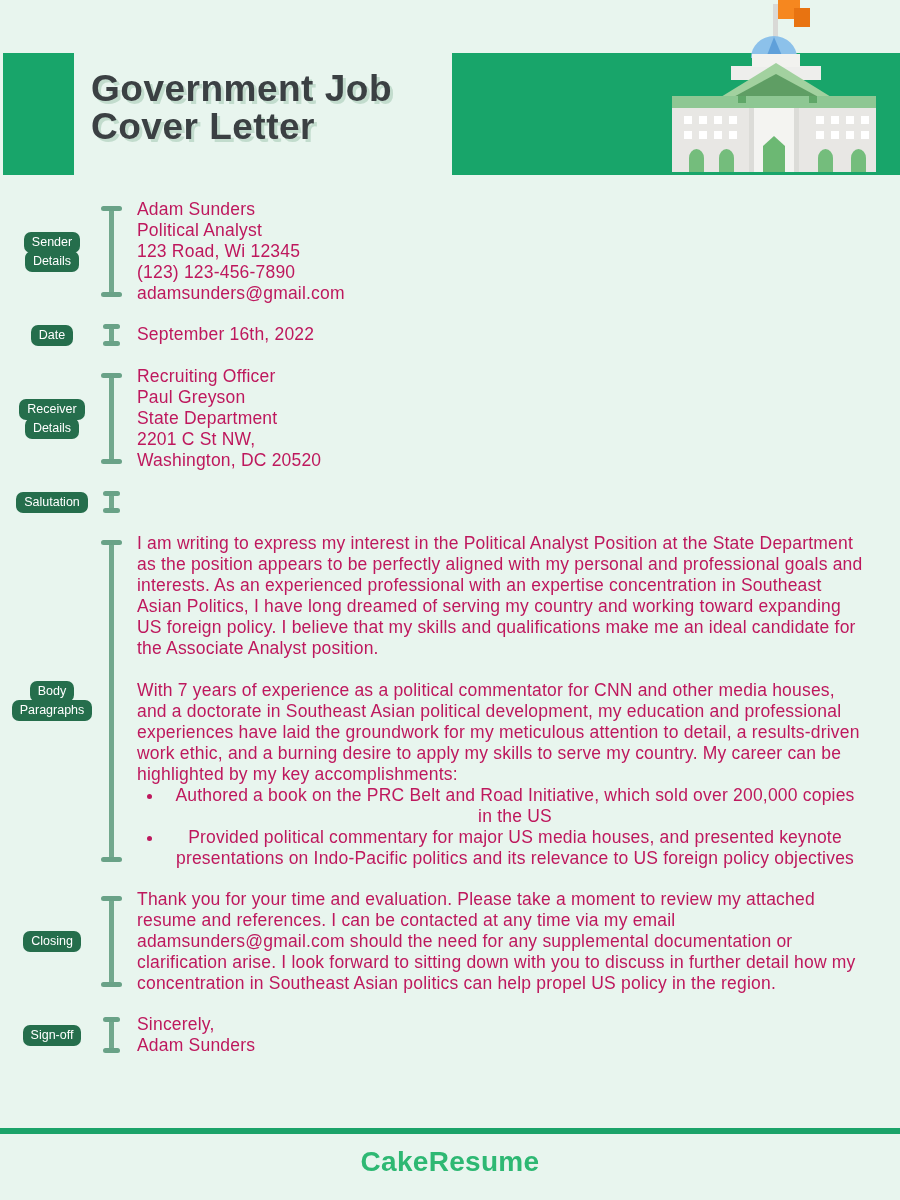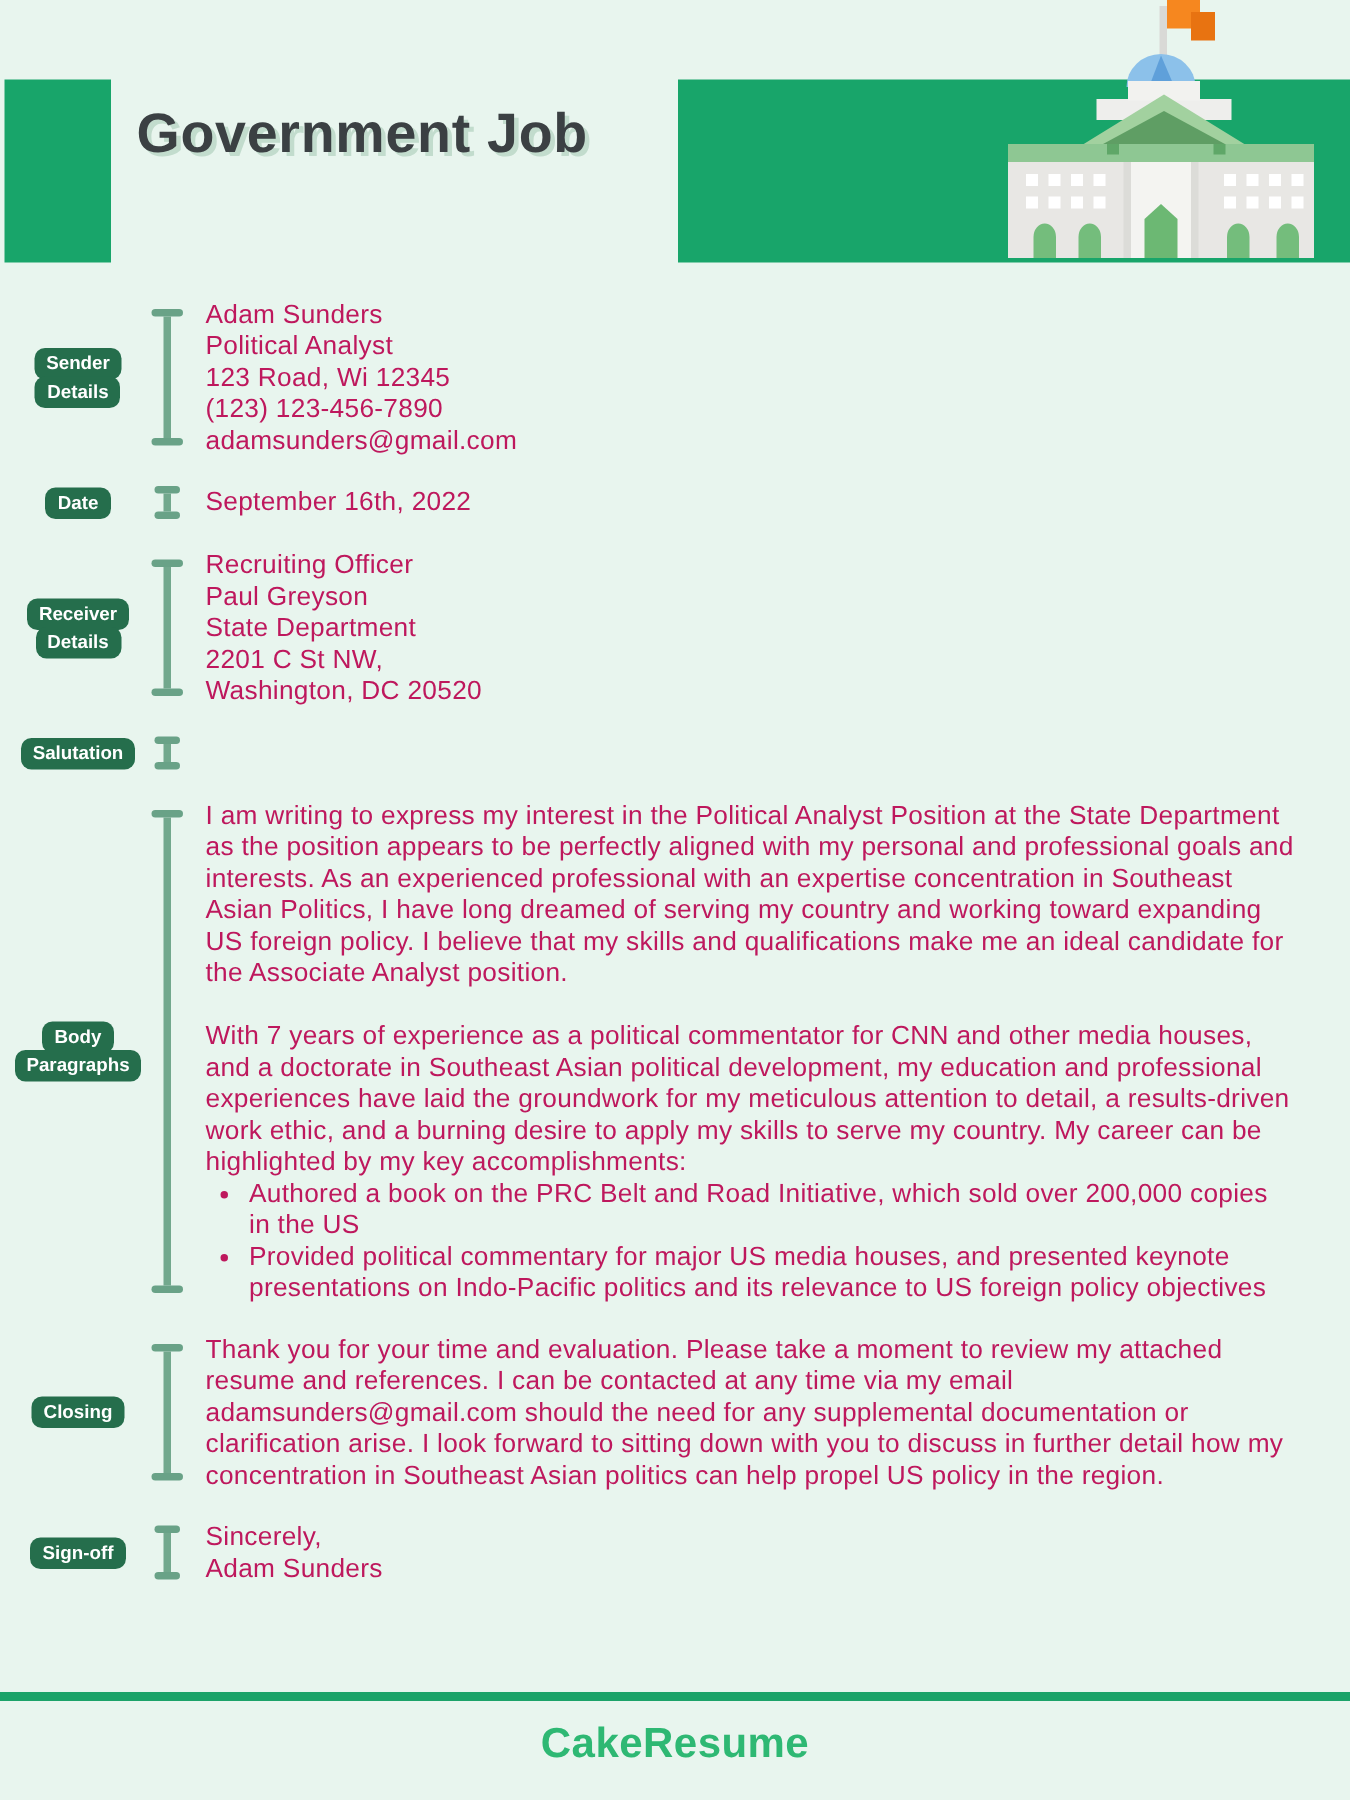--- a/index.html
+++ b/index.html
@@ -21,55 +21,56 @@
   .building{position:absolute;right:0;top:0;width:210px;height:180px;}
   
   .letter{position:absolute;top:175px;left:0;width:900px;padding-top:24px;box-sizing:border-box;}
   .section{
     display:grid;grid-template-columns:88px 30px 1fr;
     padding:0 36px 0 8px;margin-bottom:20px;align-items:stretch;
   }
   .badge-col{display:flex;align-items:center;justify-content:center;}
   .badge{display:flex;flex-direction:column;align-items:center;}
   .badge span{
-    background:#256e4c;color:#ffffff;font-weight:bold;font-size:12.5px;line-height:13px;
+    background:#256e4c;color:#ffffff;font-weight:normal;font-size:12.5px;line-height:13px;
     padding:4px 8px;border-radius:7px;margin-top:-2px;white-space:nowrap;
   }
   .badge span:first-child{margin-top:0;}
   .bracket-col{display:flex;align-items:stretch;justify-content:center;}
   .bracket{display:flex;flex-direction:column;align-items:center;margin:7px 0;}
   .bracket .cap{width:21px;height:5px;background:#69a287;border-radius:2.5px;}
   .bracket .bar{width:5px;flex:1;min-height:6px;background:#72a88d;}
   .bracket.small{justify-content:center;margin:0;}
   .bracket.small .capwrap{display:flex;flex-direction:column;align-items:center;}
   .bracket.small .cap{width:17px;}
   .bracket.small .bar{flex:0 0 12px;}
   .text-col{
     padding-left:11px;font-size:17.5px;line-height:21px;letter-spacing:.2px;color:#be185d;
   }
   .text-col p{margin:0 0 21px 0;}
   .text-col p:last-child{margin-bottom:0;}
-  .text-col ul{margin:0;padding-left:27px;}
+  .text-col ul{margin:0;padding-left:27px;text-align:center;}
   .text-col li{margin:0;padding-left:2px;}
   
   .footer{position:absolute;left:0;bottom:0;width:840px;height:72px;}
   .footer-rule{position:absolute;left:0;top:0;width:900px;height:6px;background:#1ba369;}
   .footer-logo{
     position:absolute;left:0;top:18px;width:900px;text-align:center;
     font-size:28px;font-weight:800;letter-spacing:.3px;color:#2eb873;
   }
 </style>
 </head>
 <body>
 
 <div class="header">
   <div class="banner-left"></div>
   <div class="banner-right"></div>
   <div class="title">
     <div>Government Job</div>
+    <div>Cover Letter</div>
   </div>
   <svg class="building" viewBox="0 0 210 180">
 
     <rect x="107" y="4" width="5" height="56" fill="#d9d9d6"></rect>
 
     <rect x="112" y="0" width="22" height="19" fill="#f6871f"></rect>
     <rect x="128" y="8" width="16" height="19" fill="#e87311"></rect>
 
     <path d="M85,58 A23,22 0 0 1 131,58 Z" fill="#8cc1ea"></path>
     <path d="M108,37 L100,58 L117,58 Z" fill="#5fa0da"></path>

